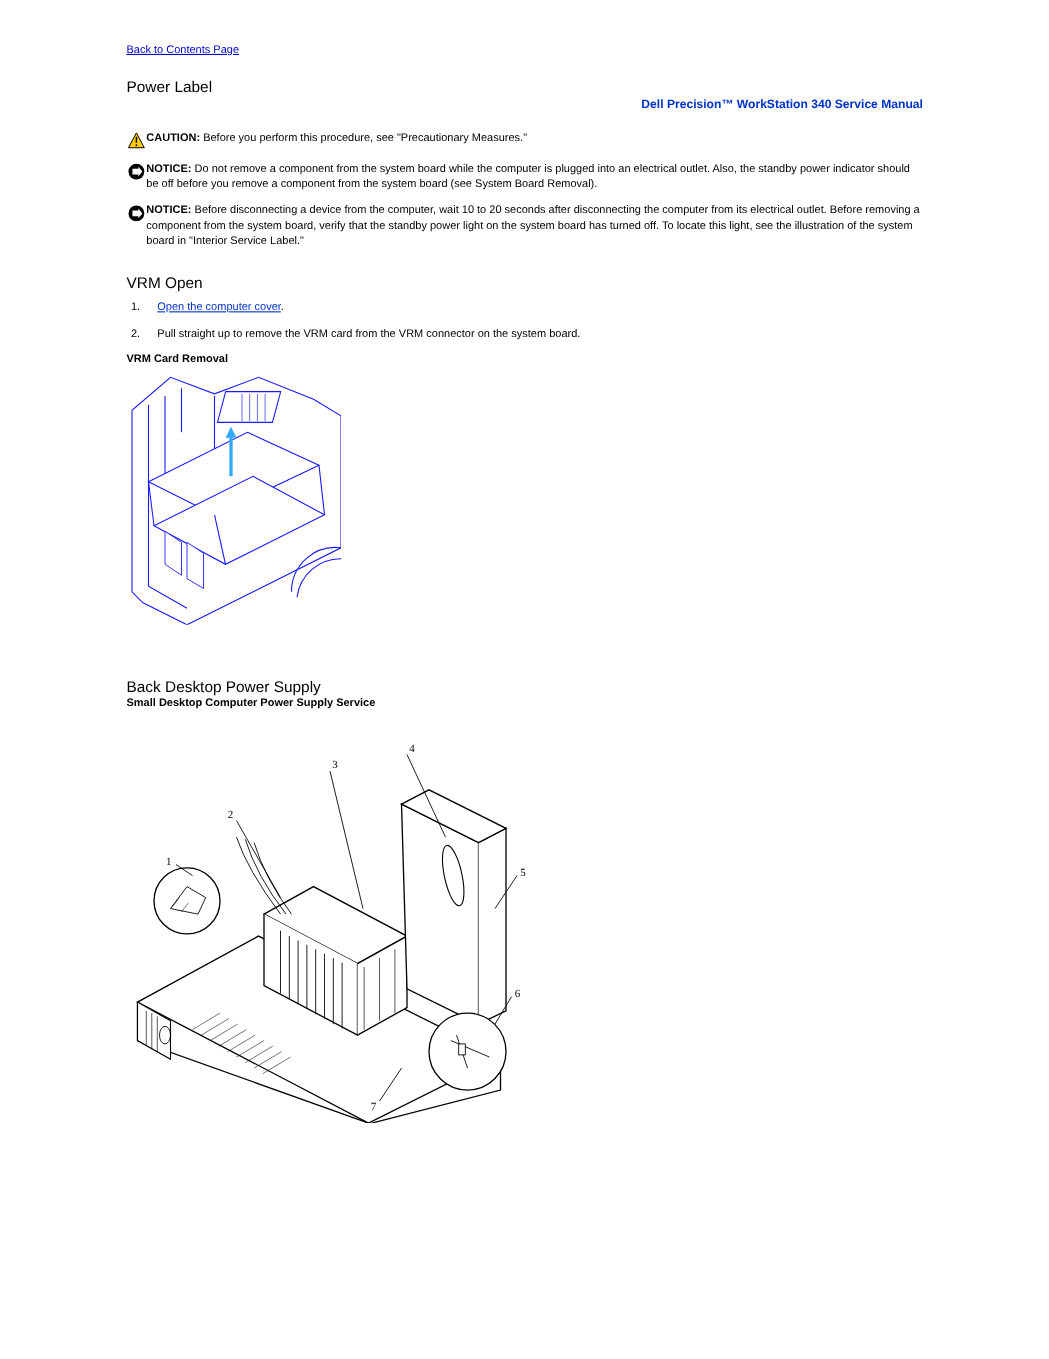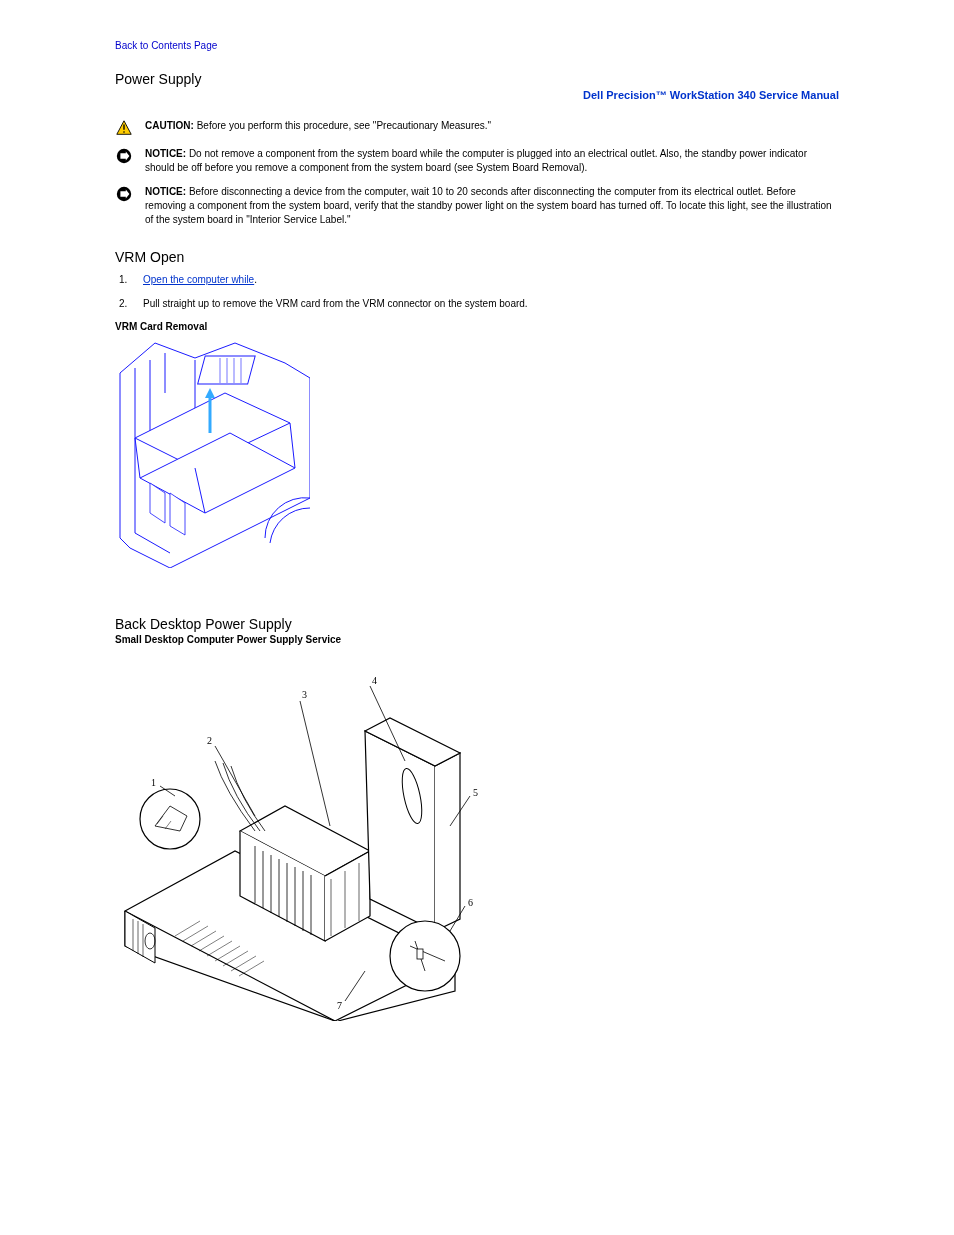--- a/index.html
+++ b/index.html
@@ -7,41 +7,42 @@
     font-size: 10px;
     color: #000;
     margin: 0;
     padding: 40px 115px;
     width: 954px;
     box-sizing: border-box;
     background: #fff;
   }
   .back-link {
     color: #0000cc;
+    text-decoration: underline;
     font-size: 10px;
     margin-top: 48px;
   }
   .page-title {
     font-size: 14px;
     font-weight: normal;
     margin-top: 20px;
     margin-bottom: 2px;
   }
   .manual-title {
     color: #0033cc;
     font-weight: bold;
     font-size: 11px;
     margin-bottom: 18px;
     text-align: right;
   }
   .callout-row {
     display: flex;
     align-items: flex-start;
     margin-bottom: 10px;
-    gap: 12px;
+    gap: 0;
   }
   .callout-icon {
     flex-shrink: 0;
     width: 18px;
     height: 18px;
   }
   .callout-text {
     font-size: 10px;
     line-height: 1.4;
   }
@@ -81,21 +82,21 @@
     height: 28px;
   }
 </style>
 </head>
 <body>
 
 
 
 <a class="back-link">Back to Contents Page</a>
 
-<h1 class="page-title">Power Supply</h1>
+<h1 class="page-title">Power Label</h1>
 <div class="manual-title">Dell Precision™ WorkStation 340 Service Manual</div>
 
 <div class="callout-row">
   <svg class="callout-icon" viewBox="0 0 20 20">
     <polygon points="10,2 18,17 2,17" fill="#ffcc00" stroke="#000" stroke-width="1"></polygon>
     <line x1="10" y1="6" x2="10" y2="12" stroke="#000" stroke-width="1.5"></line>
     <circle cx="10" cy="14.5" r="0.9" fill="#000"></circle>
   </svg>
   <div class="callout-text">
     <b>CAUTION:</b><span> Before you perform this procedure, see "Precautionary Measures."</span>
@@ -120,21 +121,21 @@
   <div class="callout-text">
     <b>NOTICE:</b><span> Before disconnecting a device from the computer, wait 10 to 20 seconds after disconnecting the computer from its electrical outlet. Before removing a component from the system board, verify that the standby power light on the system board has turned off. To locate this light, see the illustration of the system board in "Interior Service Label."</span>
   </div>
 </div>
 
 <h2 class="page-title" style="margin-top:22px">VRM Open</h2>
 
 <ol class="steps">
   <li>
     <span class="num">1.</span>
-    <span class="inline-link">Open the computer while</span><span>.</span>
+    <span class="inline-link">Open the computer cover</span><span>.</span>
   </li>
   <li>
     <span class="num">2.</span>
     <span>Pull straight up to remove the VRM card from the VRM connector on the system board.</span>
   </li>
 </ol>
 
 <div class="figure-caption">VRM Card Removal</div>
 
 <svg class="diagram" width="195" height="230" viewBox="0 0 195 230">

